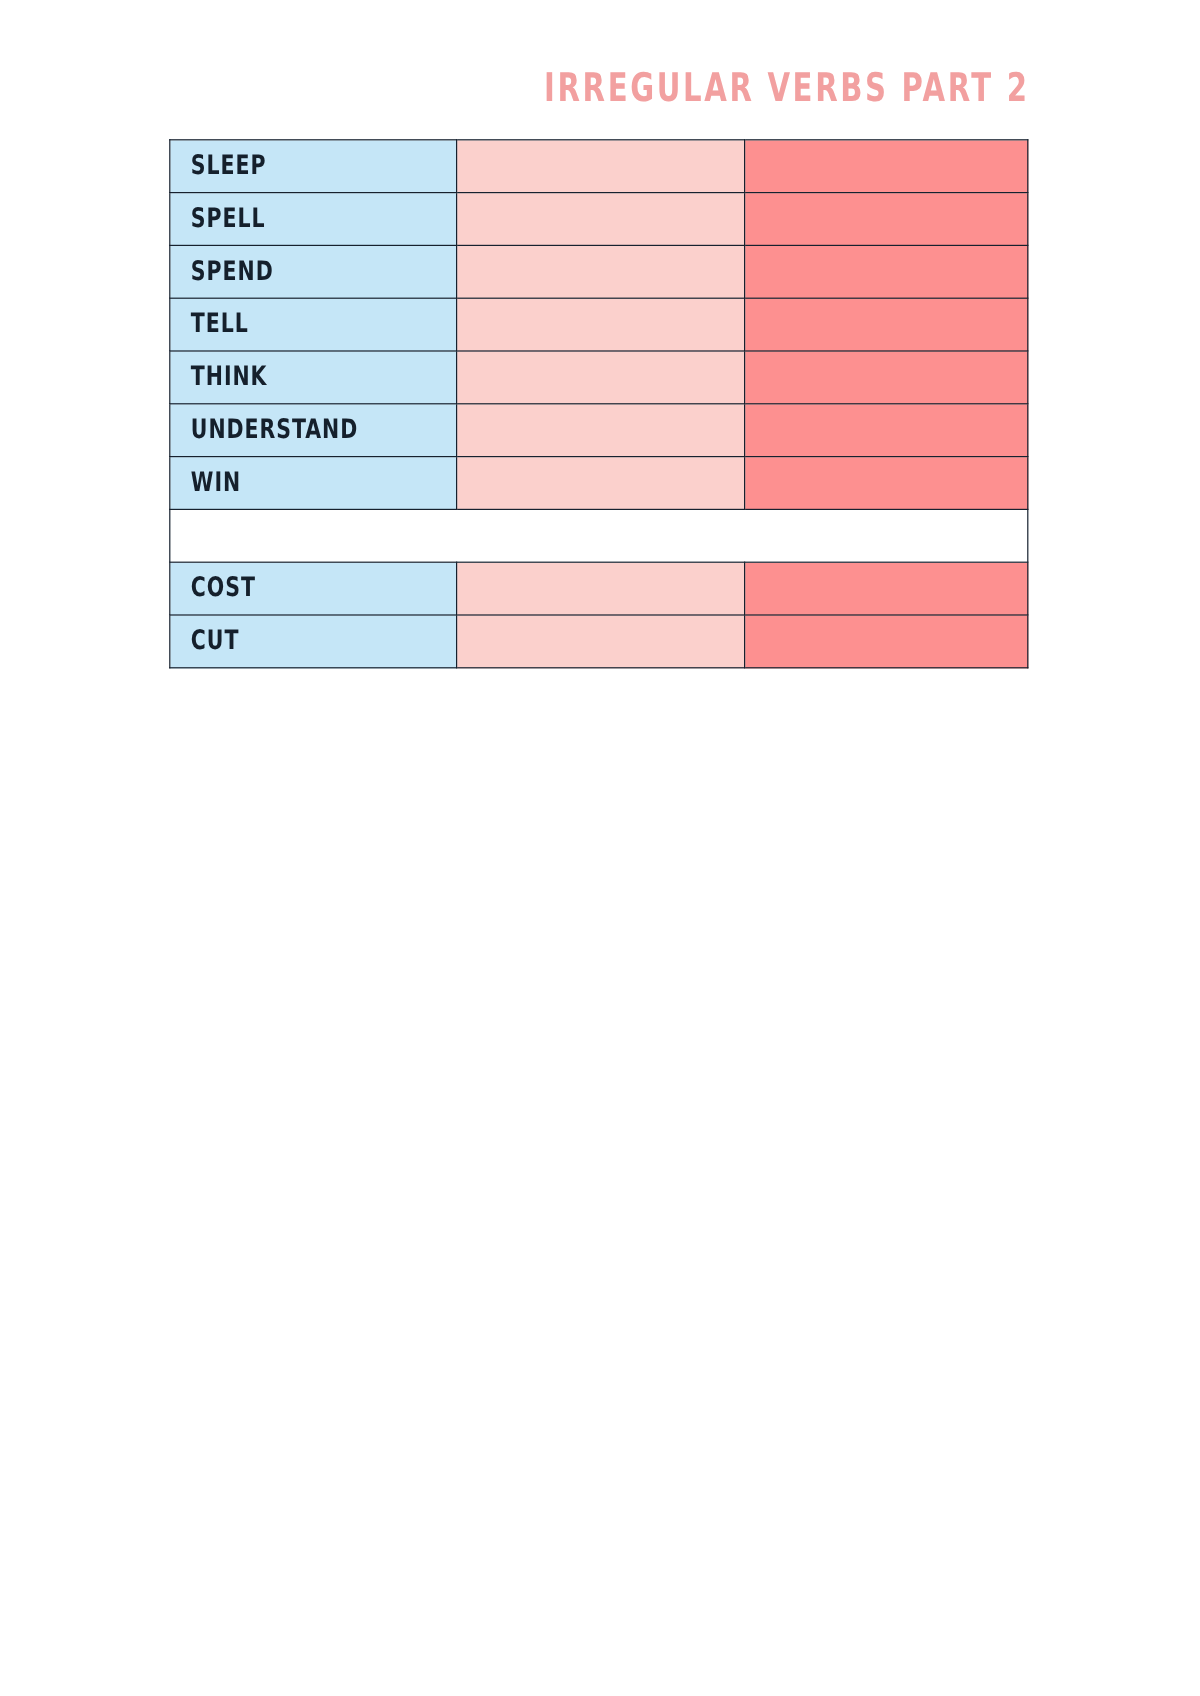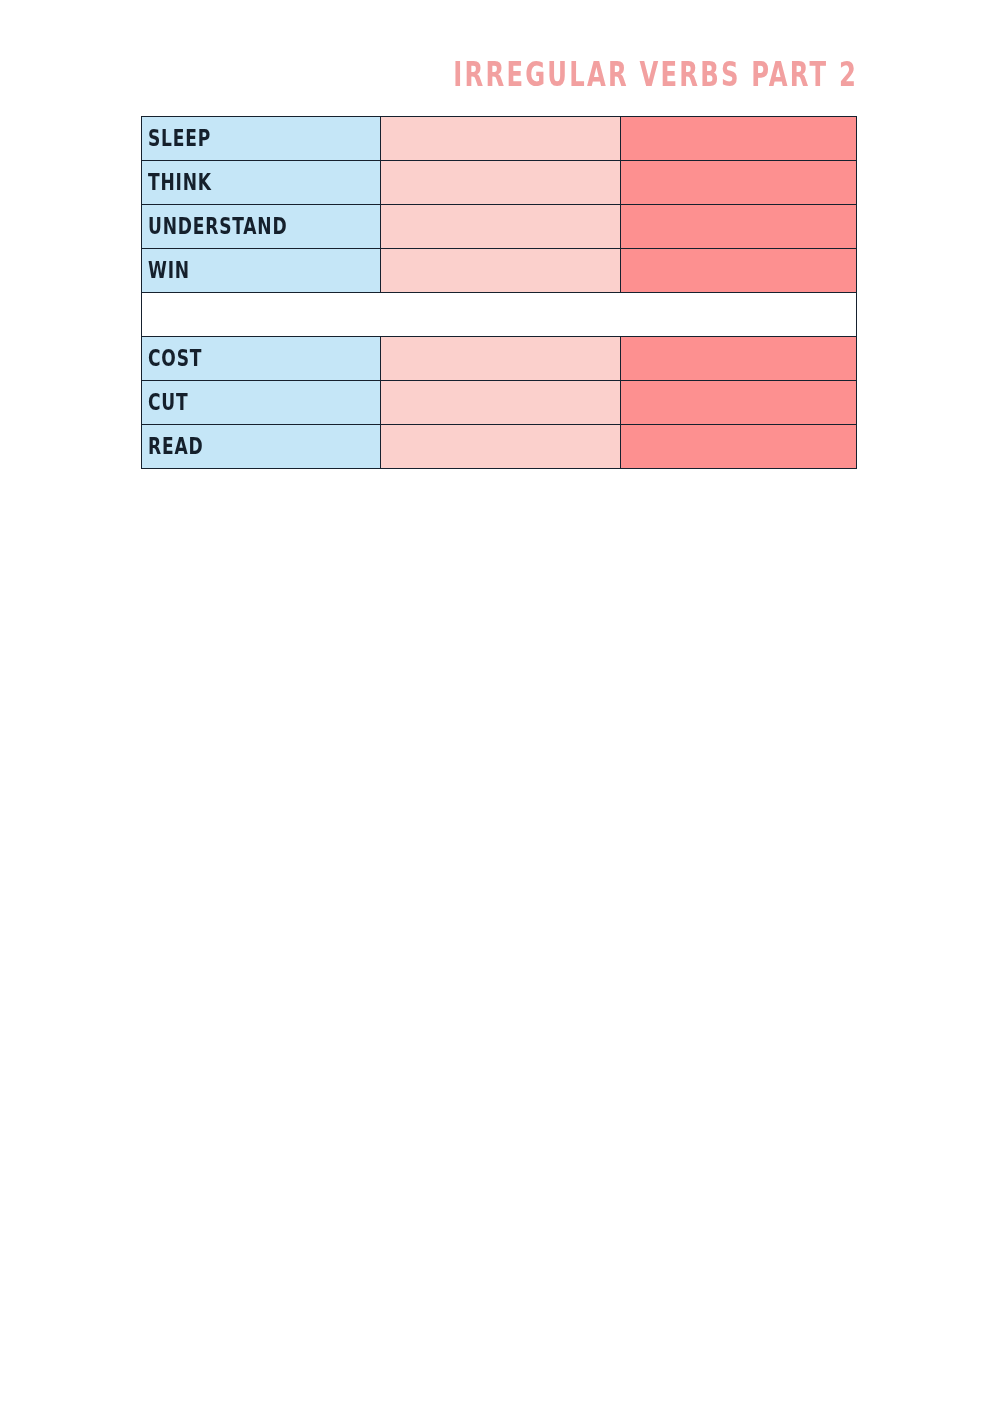--- a/index.html
+++ b/index.html
@@ -40,21 +40,21 @@
     width: 715px;
   }
   table.verb-table {
     border-collapse: collapse;
     table-layout: fixed;
     width: 715px;
   }
   table.verb-table td {
     border: 1.6px solid #16212e;
     height: 44px;
-    padding: 0 0 0 6px;
+    padding: 0 0 0 17px;
     vertical-align: middle;
     box-sizing: border-box;
   }
   td.col-base {
     width: 239px;
     background: #c5e6f7;
   }
   td.col-past {
     width: 240px;
     background: #fbd0cc;
@@ -98,20 +98,47 @@
         <tr>
           <td class="col-base"><span class="verb-label">SLEEP</span></td>
           <td class="col-past">
             <span class="answer-blank"></span>
           </td>
           <td class="col-participle">
             <span class="answer-blank"></span>
           </td>
         </tr>
         <tr>
+          <td class="col-base"><span class="verb-label">SPELL</span></td>
+          <td class="col-past">
+            <span class="answer-blank"></span>
+          </td>
+          <td class="col-participle">
+            <span class="answer-blank"></span>
+          </td>
+        </tr>
+        <tr>
+          <td class="col-base"><span class="verb-label">SPEND</span></td>
+          <td class="col-past">
+            <span class="answer-blank"></span>
+          </td>
+          <td class="col-participle">
+            <span class="answer-blank"></span>
+          </td>
+        </tr>
+        <tr>
+          <td class="col-base"><span class="verb-label">TELL</span></td>
+          <td class="col-past">
+            <span class="answer-blank"></span>
+          </td>
+          <td class="col-participle">
+            <span class="answer-blank"></span>
+          </td>
+        </tr>
+        <tr>
           <td class="col-base"><span class="verb-label">THINK</span></td>
           <td class="col-past">
             <span class="answer-blank"></span>
           </td>
           <td class="col-participle">
             <span class="answer-blank"></span>
           </td>
         </tr>
         <tr>
           <td class="col-base"><span class="verb-label">UNDERSTAND</span></td>
@@ -145,24 +172,15 @@
         </tr>
         <tr>
           <td class="col-base"><span class="verb-label">CUT</span></td>
           <td class="col-past">
             <span class="answer-blank"></span>
           </td>
           <td class="col-participle">
             <span class="answer-blank"></span>
           </td>
         </tr>
-        <tr>
-          <td class="col-base"><span class="verb-label">READ</span></td>
-          <td class="col-past">
-            <span class="answer-blank"></span>
-          </td>
-          <td class="col-participle">
-            <span class="answer-blank"></span>
-          </td>
-        </tr>
       </tbody>
   </table>
 </div>
 
 </body></html>

